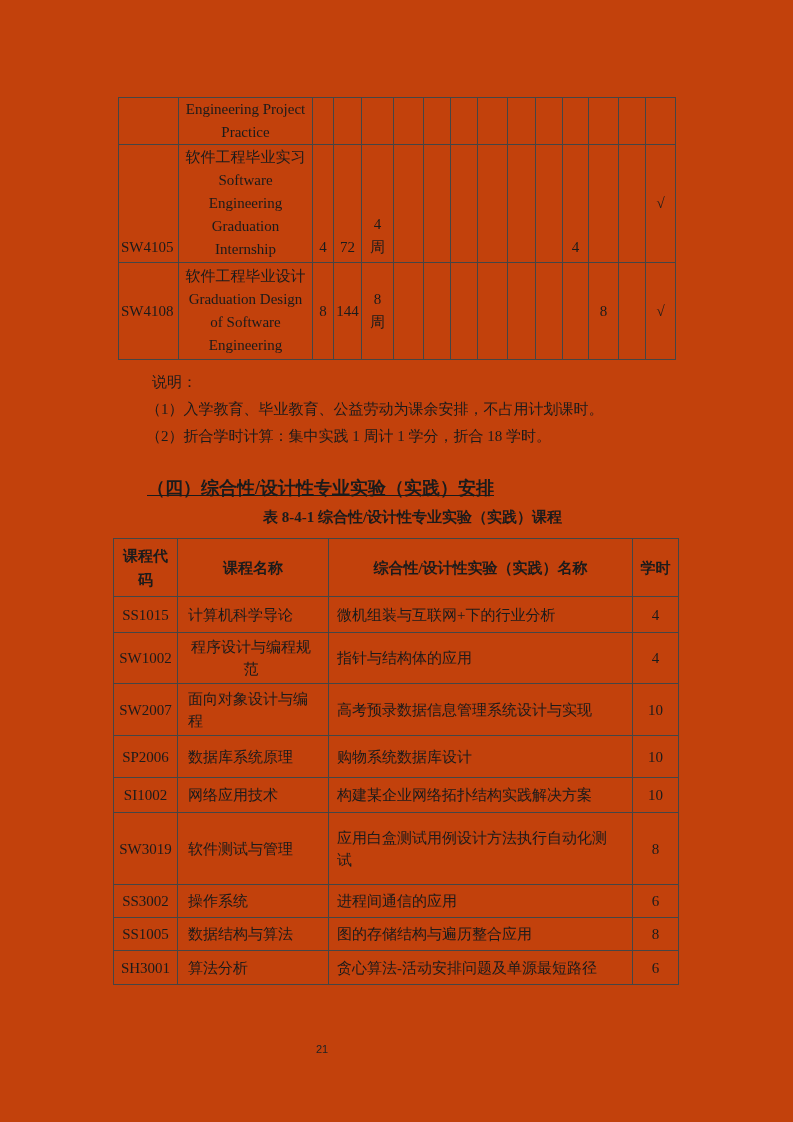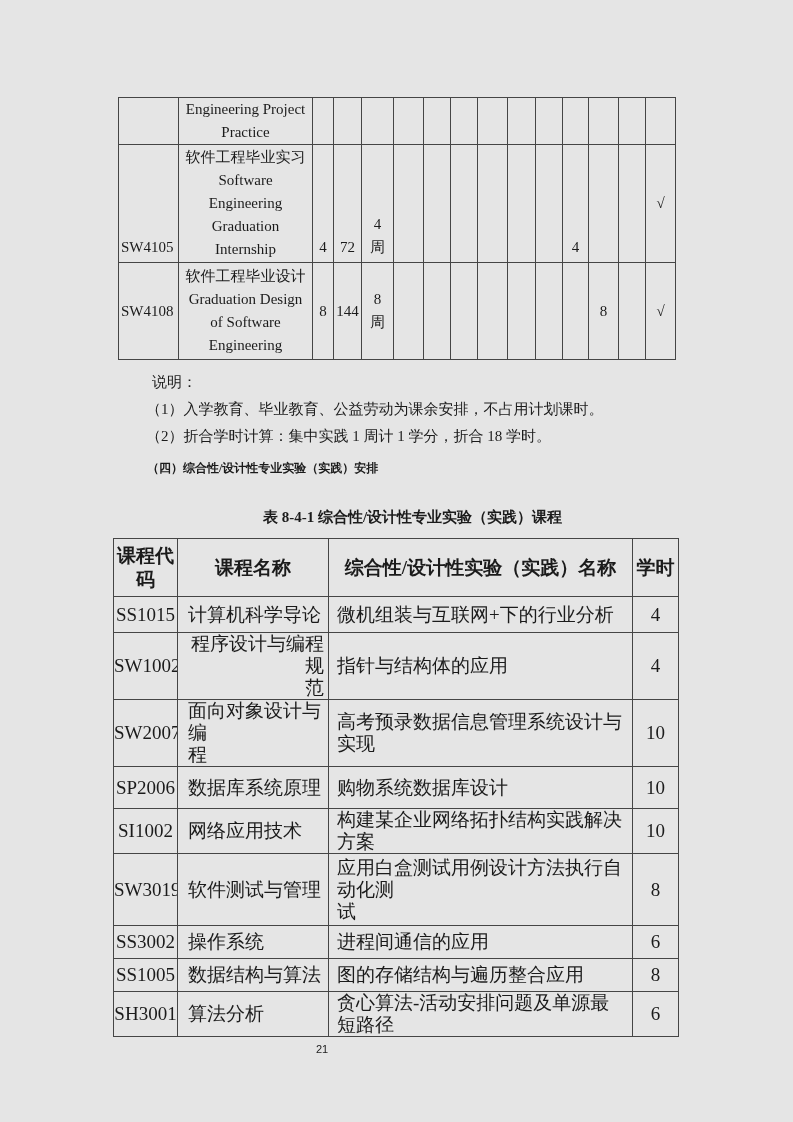--- a/index.html
+++ b/index.html
@@ -1,21 +1,21 @@
 <!DOCTYPE html>
 <html><head>
 <meta charset="utf-8">
 <style>
   html,body{margin:0;padding:0;}
   body{
     width:793px;height:1122px;background:#ffffff;
     font-family:"Liberation Serif","DejaVu Serif",serif;
     color:#1b1b1b;
   }
-  .page{position:relative;width:793px;height:1122px;overflow:hidden;background:#e5e5e5;}
+  .page{position:relative;width:793px;height:1122px;overflow:hidden;background:#c2410c;}
 
   
   table{border-collapse:collapse;table-layout:fixed;}
   td,th{border:1px solid #454545;overflow:hidden;}
 
   .t1{position:absolute;left:118px;top:97px;width:557px;font-size:15px;}
   .t1 td{padding:0;text-align:center;vertical-align:middle;line-height:23px;}
   .t1 tr:nth-child(1){height:46px;}
   .t1 tr:nth-child(2){height:118px;}
   .t1 tr:nth-child(3){height:97px;}
@@ -23,41 +23,41 @@
   .t1 .code{text-align:left;padding-left:2px;}
   .pre{white-space:pre-line;}
 
   
   .note-line{position:absolute;font-size:15px;line-height:17px;white-space:nowrap;}
   .notes-label{left:152px;top:374px;}
   .note-1{left:146px;top:401px;}
   .note-2{left:146px;top:428px;}
 
   
-  .section-heading{position:absolute;left:147px;top:460px;font-size:12px;font-weight:bold;white-space:nowrap;}
+  .section-heading{position:absolute;left:147px;top:476px;font-size:18px;font-weight:bold;white-space:nowrap;text-decoration:underline;}
   .table-title{position:absolute;left:16px;top:508px;width:793px;text-align:center;font-size:15px;font-weight:bold;}
 
   
-  .t2{position:absolute;left:113px;top:538px;width:565px;font-size:19px;padding-left:32px;}
+  .t2{position:absolute;left:113px;top:538px;width:565px;font-size:15px;padding-left:32px;}
   .t2 td,.t2 th{padding:0;vertical-align:middle;line-height:22px;}
   .t2 thead tr{height:58px;}
   .t2 th{font-weight:bold;text-align:center;line-height:24px;}
   .t2 tbody tr:nth-child(1){height:36px;}
   .t2 tbody tr:nth-child(2){height:51px;}
   .t2 tbody tr:nth-child(3){height:52px;}
   .t2 tbody tr:nth-child(4){height:42px;}
   .t2 tbody tr:nth-child(5){height:35px;}
   .t2 tbody tr:nth-child(6){height:72px;}
   .t2 tbody tr:nth-child(7){height:33px;}
   .t2 tbody tr:nth-child(8){height:33px;}
   .t2 tbody tr:nth-child(9){height:34px;}
   .t2 tbody tr:nth-child(10){height:33px;}
   .t2 .c-code{text-align:center;}
   .t2 .c-name{text-align:left;padding-left:10px;padding-right:4px;}
-  .t2 .c-name.centered{text-align:right;padding-left:0;margin-top:8px;}
+  .t2 .c-name.centered{text-align:center;padding-left:0;margin-top:8px;}
   .t2 .c-exp{text-align:left;padding-left:8px;padding-right:4px;margin-left:20px;}
   .t2 .c-hours{text-align:center;}
 
   
   .page-number{
     position:absolute;left:0;top:1043px;width:644px;text-align:center;
     font-family:"Liberation Sans","DejaVu Sans",sans-serif;font-size:11px;color:#222;
   }
 </style>
 </head>

